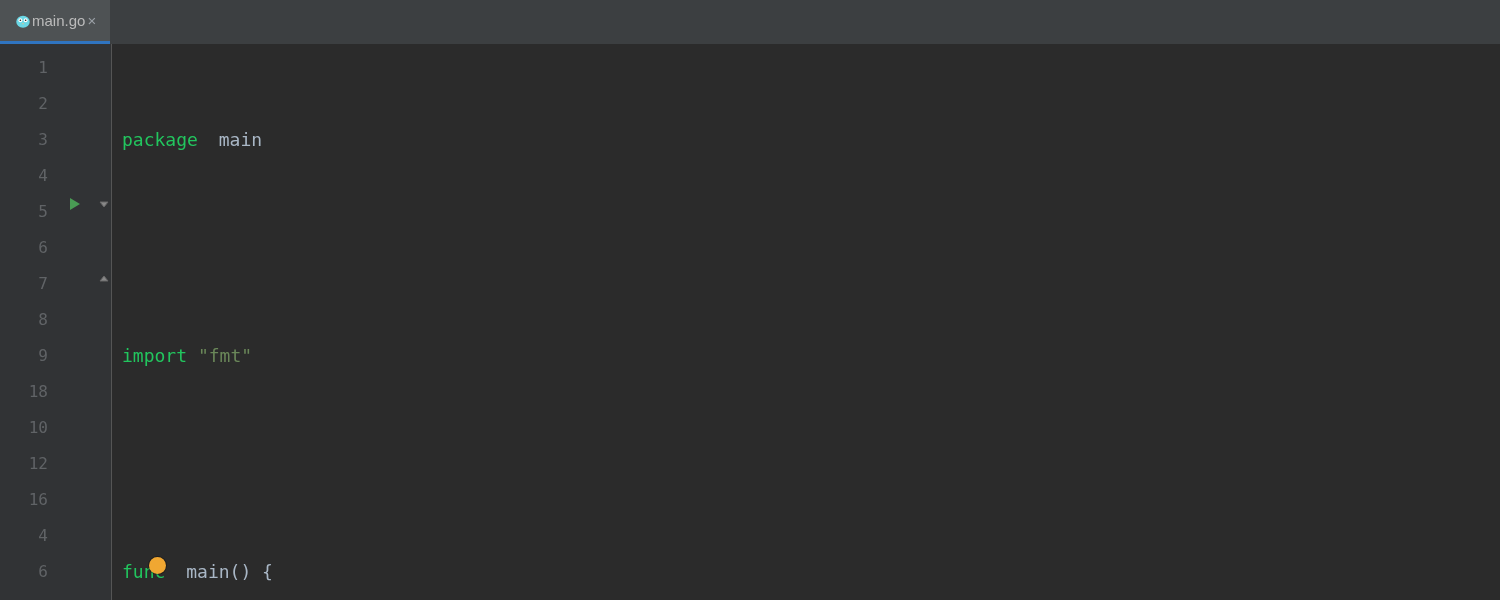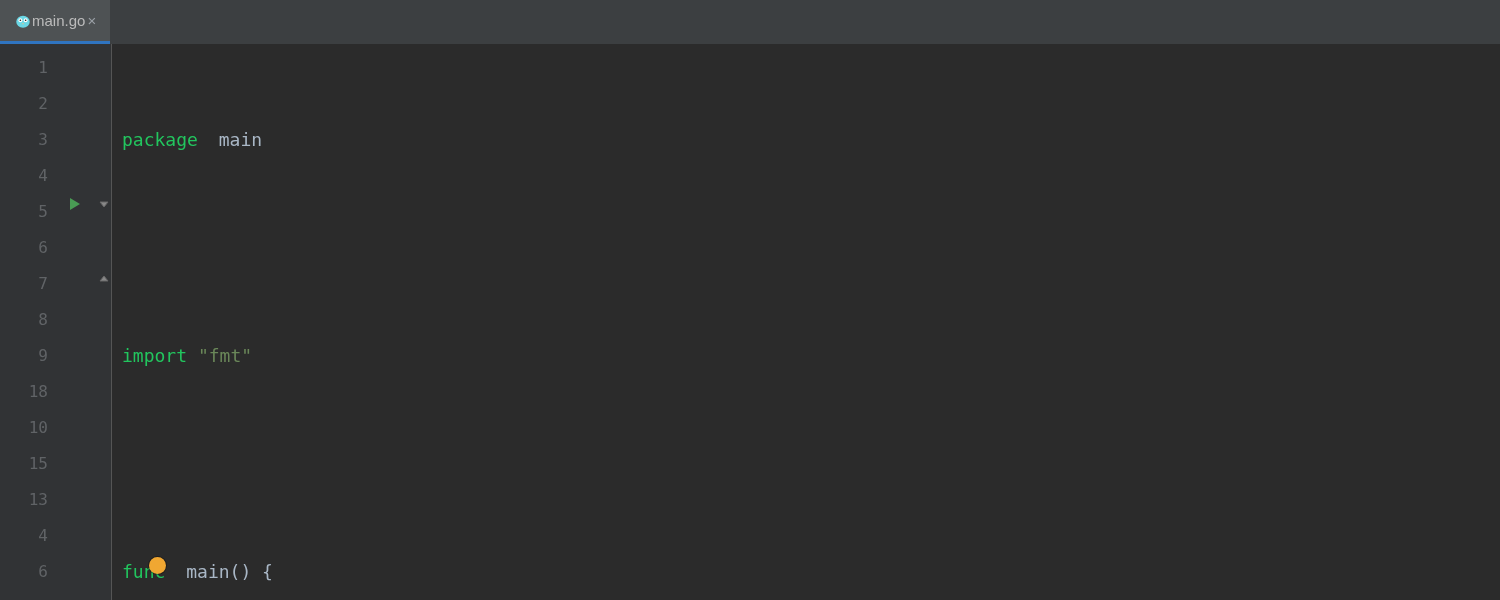--- a/index.html
+++ b/index.html
@@ -139,22 +139,22 @@
     <div>2</div>
     <div>3</div>
     <div>4</div>
     <div>5</div>
     <div>6</div>
     <div>7</div>
     <div>8</div>
     <div>9</div>
     <div>18</div>
     <div>10</div>
-    <div>15</div>
-    <div>13</div>
+    <div>12</div>
+    <div>16</div>
     <div>4</div>
     <div>6</div>
   </div>
   <div class="run-col">
     <span class="run-icon" style="top:151px">
       <svg width="16" height="16" viewBox="0 0 16 16">
           <path d="M3 2 L13 8 L3 14 Z" fill="#499c54"></path>
         </svg>
     </span>
   </div>

